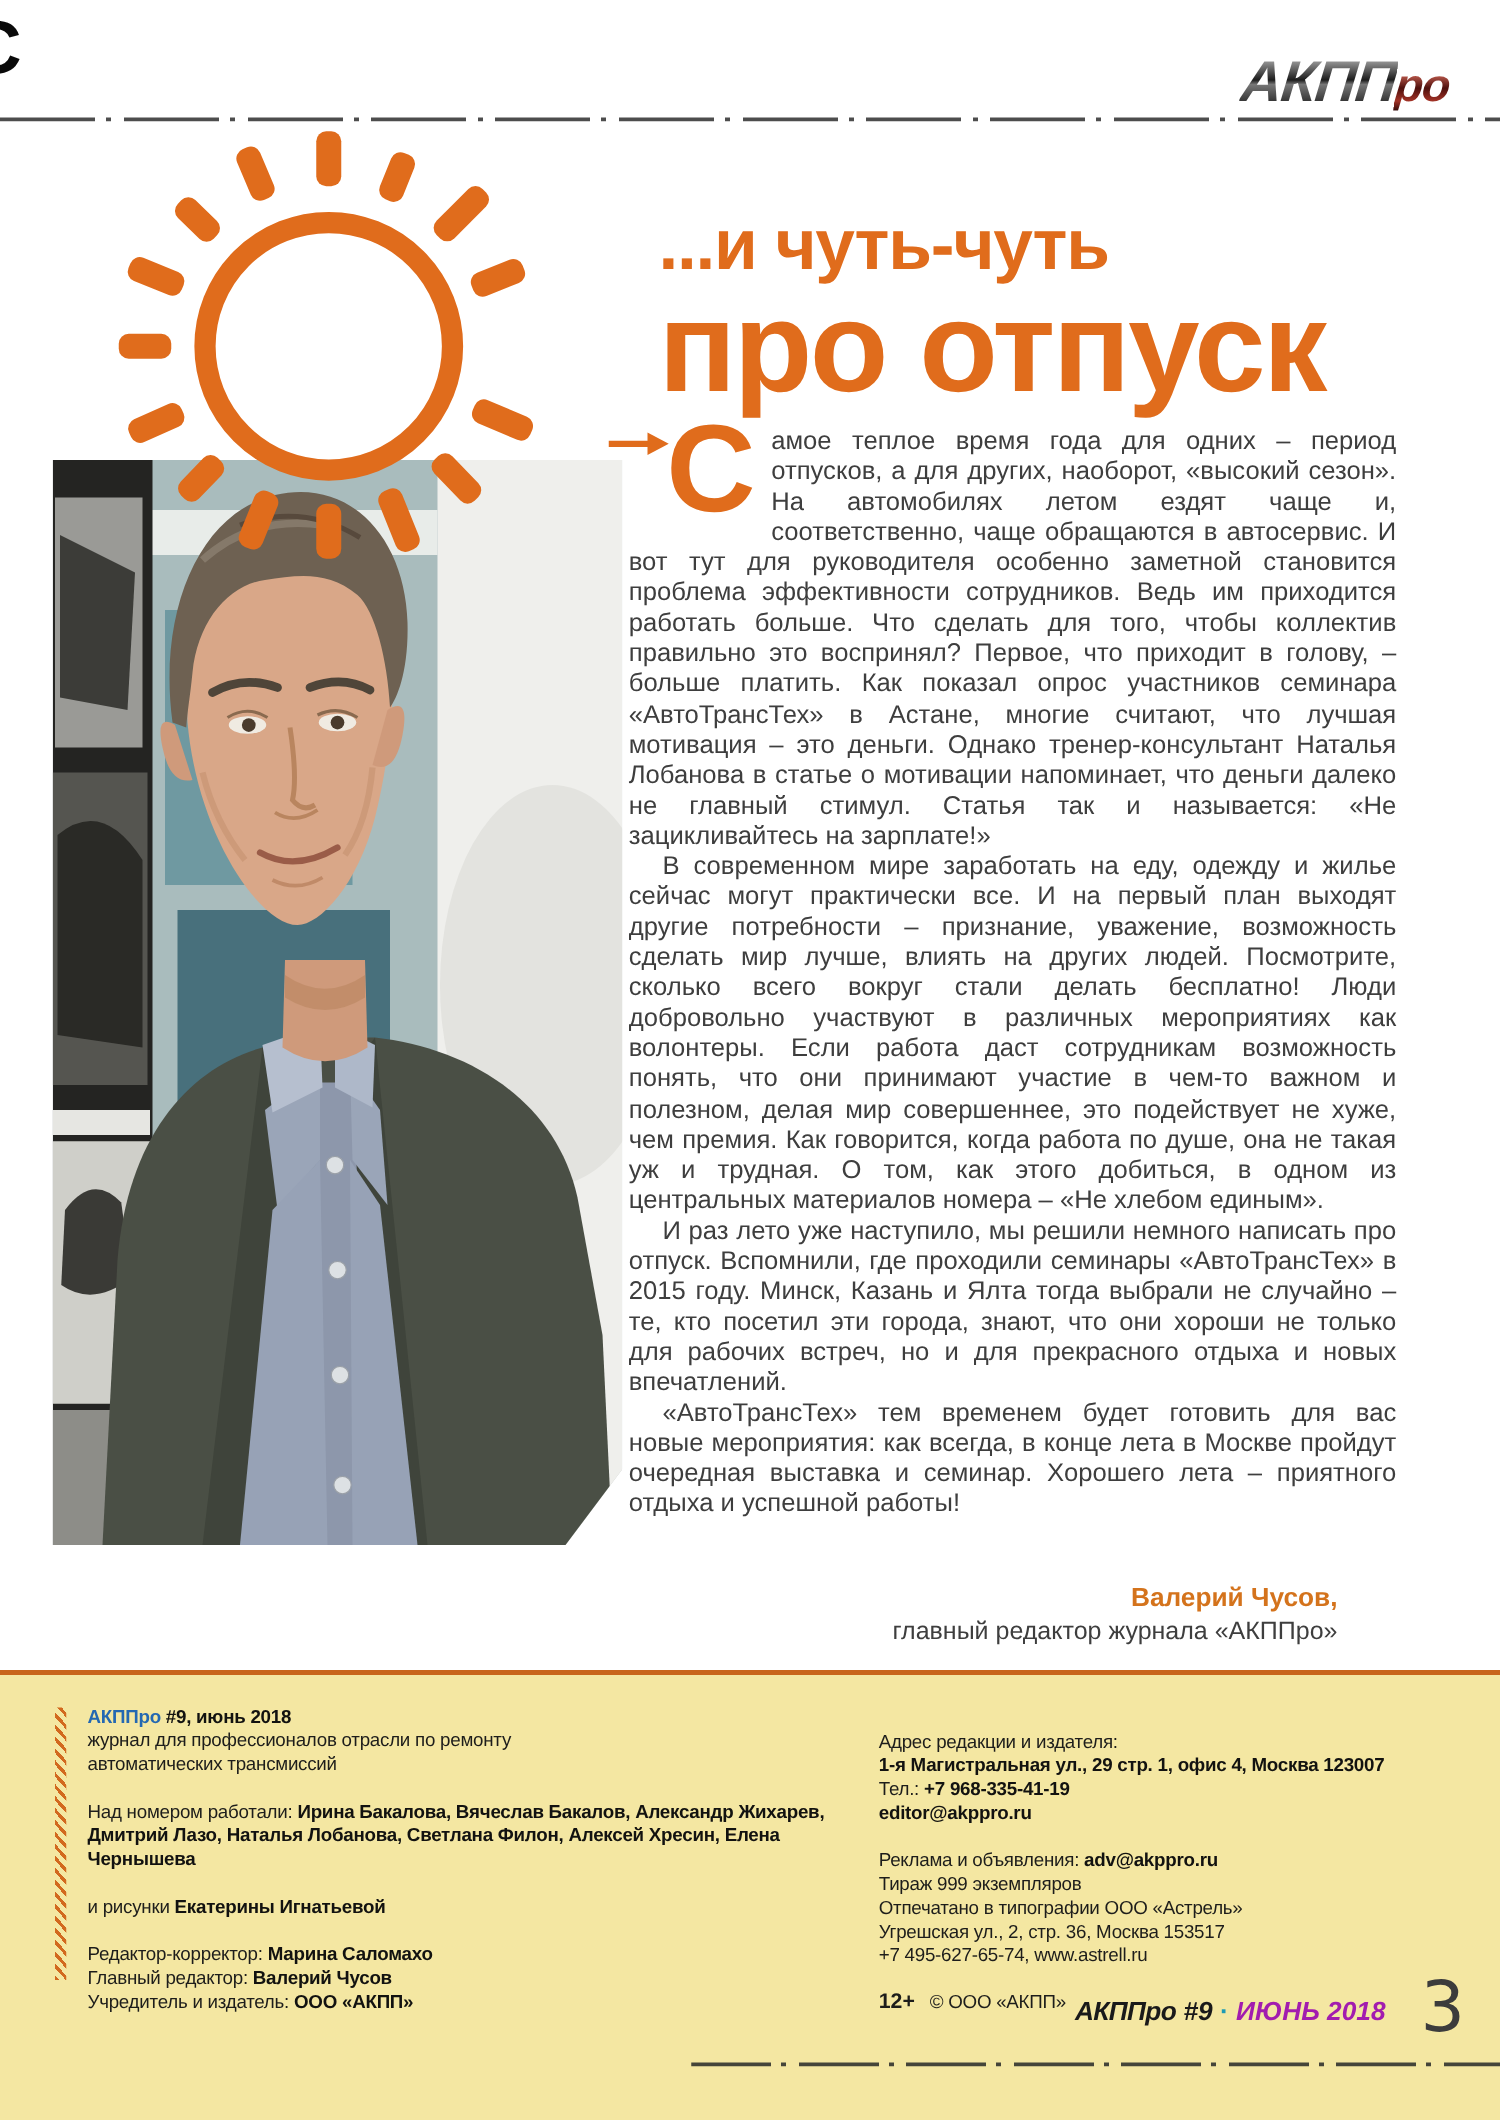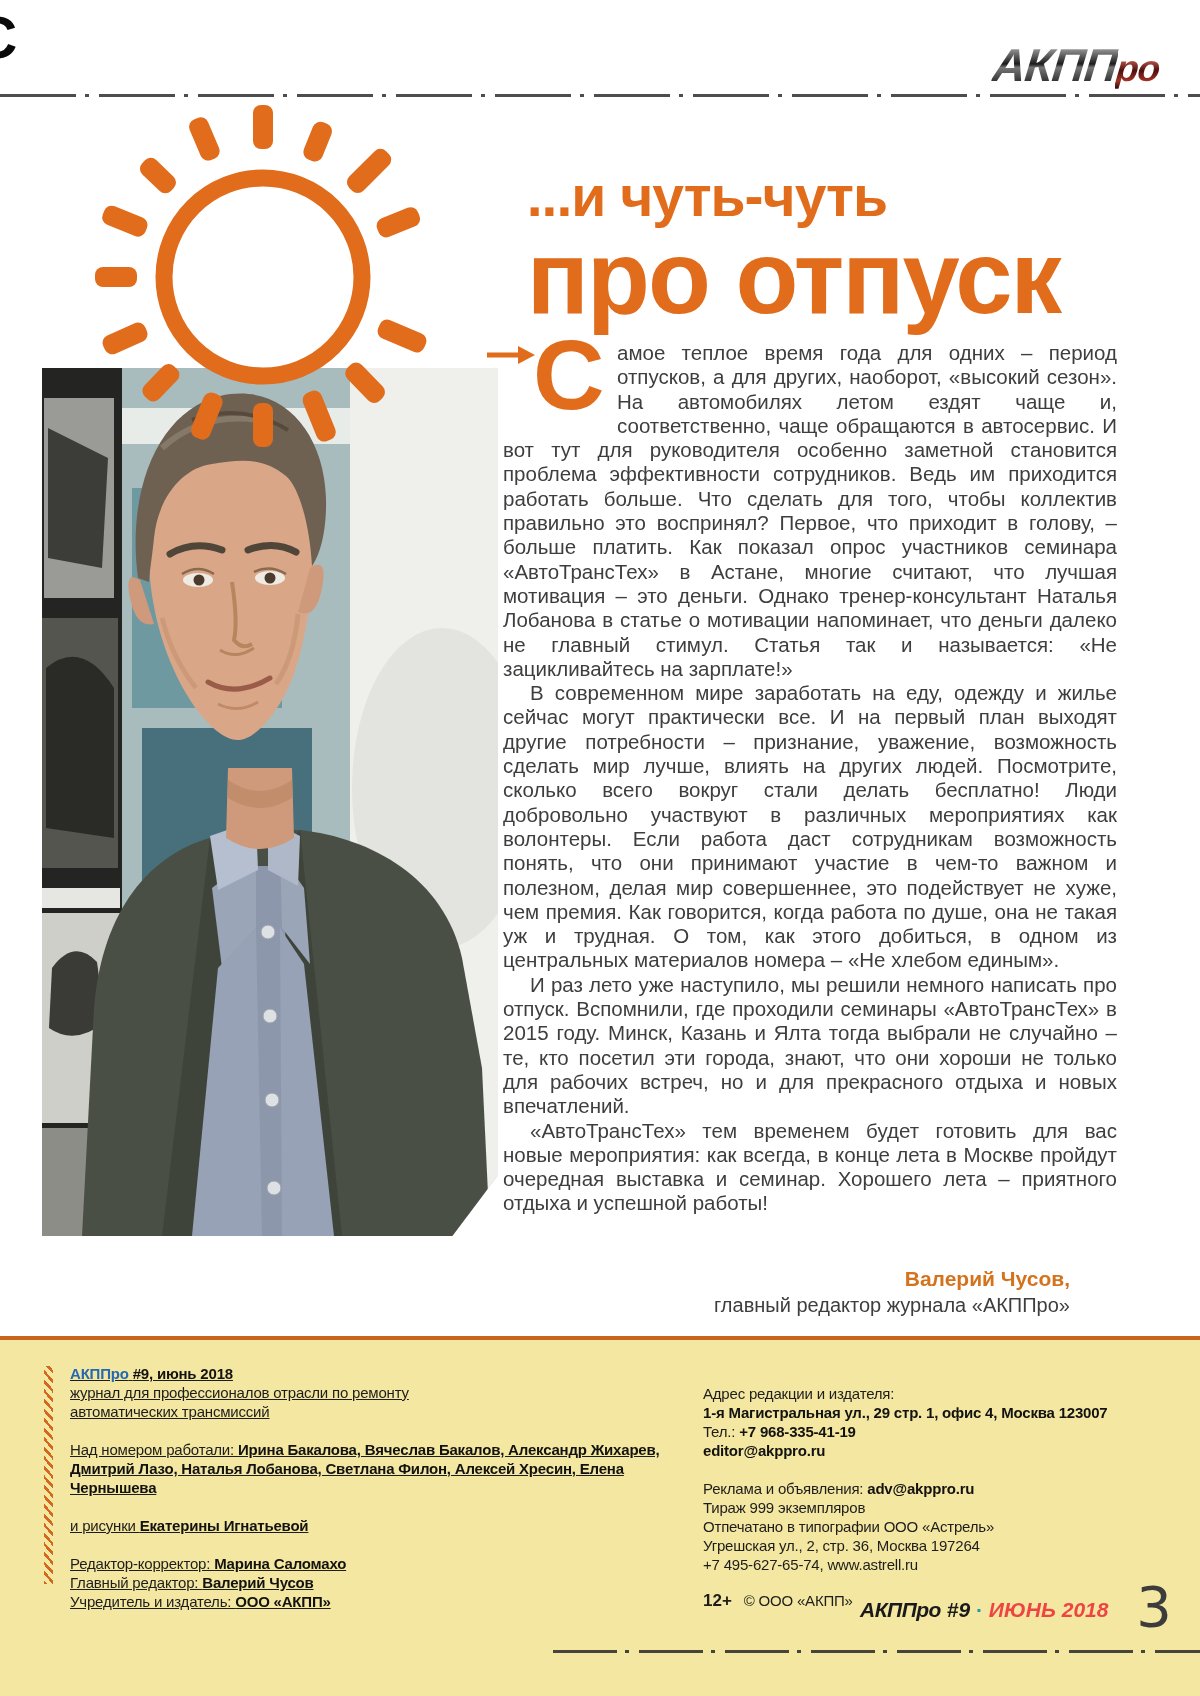--- a/index.html
+++ b/index.html
@@ -48,35 +48,35 @@
   .signature{position:absolute;right:130px;top:1266px;text-align:right;z-index:2;}
   .sig-name{color:#d8username;color:#d4731c;font-weight:700;font-size:21px;line-height:26px;}
   .sig-role{color:#3e3e3e;font-size:20px;line-height:26px;}
 
   
   .colophon{position:absolute;left:0;top:1336px;width:1200px;height:360px;
         background:#f4e7a2;border-top:4px solid #c8651b;}
   .zigzag{position:absolute;left:44px;top:26px;width:9px;height:218px;
         background:repeating-linear-gradient(48deg,#d2691e 0 2.6px,rgba(0,0,0,0) 2.6px 6.4px);}
   .col-left{position:absolute;left:70px;top:24px;width:605px;color:#1d1d1b;
-        font-size:15px;line-height:19px;letter-spacing:-0.2px;text-decoration:underline;}
+        font-size:15px;line-height:19px;letter-spacing:-0.2px;}
   .col-right{position:absolute;left:703px;top:44px;width:440px;color:#1d1d1b;
         font-size:15px;line-height:19px;letter-spacing:-0.2px;}
   .col-left b,.col-right b{font-weight:700;color:#121210;}
   .gap{height:19px;}
   .blue{color:#2468b2;font-weight:700;}
   .agegap{height:17px;}
   .age-line{font-size:15px;}
   .age{font-size:17px;font-weight:700;letter-spacing:0;}
 
   .footer-issue{position:absolute;left:860px;top:1598px;white-space:nowrap;font-size:21px;z-index:2;}
   .fi-logo{font-style:italic;font-weight:900;color:#1a1a1a;letter-spacing:-0.5px;}
   .fi-num{font-style:italic;font-weight:700;color:#1a1a1a;}
   .fi-sep{color:#1e9bb4;font-weight:700;}
-  .fi-date{font-style:italic;font-weight:700;color:#ef4444;}
+  .fi-date{font-style:italic;font-weight:700;color:#a21caf;}
   .page-num{position:absolute;right:28px;top:1574px;font-size:56px;color:#3c3c3c;
         font-family:"DejaVu Sans",sans-serif;font-weight:400;z-index:2;}
   .rule-bottom{position:absolute;left:553px;top:1650px;width:647px;height:3px;
         background:repeating-linear-gradient(90deg,#454539 0 64px,transparent 64px 72px,#454539 72px 76px,transparent 76px 86px);}
 </style>
 </head>
 <body>
 
 <div class="page">
 
@@ -253,21 +253,21 @@
       <div>
         <span>Тел.: </span><b>+7 968-335-41-19</b>
       </div>
       <div><b>editor@akppro.ru</b></div>
       <div class="gap"></div>
       <div>
         <span>Реклама и объявления: </span><b>adv@akppro.ru</b>
       </div>
       <div>Тираж 999 экземпляров</div>
       <div>Отпечатано в типографии ООО «Астрель»</div>
-      <div>Угрешская ул., 2, стр. 36, Москва 197264</div>
+      <div>Угрешская ул., 2, стр. 36, Москва 153517</div>
       <div>+7 495-627-65-74, www.astrell.ru</div>
       <div class="agegap"></div>
       <div class="age-line">
         <span class="age">12+</span>&nbsp;&nbsp;
         <span>© ООО «АКПП»</span>
       </div>
     </div>
   </div>
 
   <div class="footer-issue">

